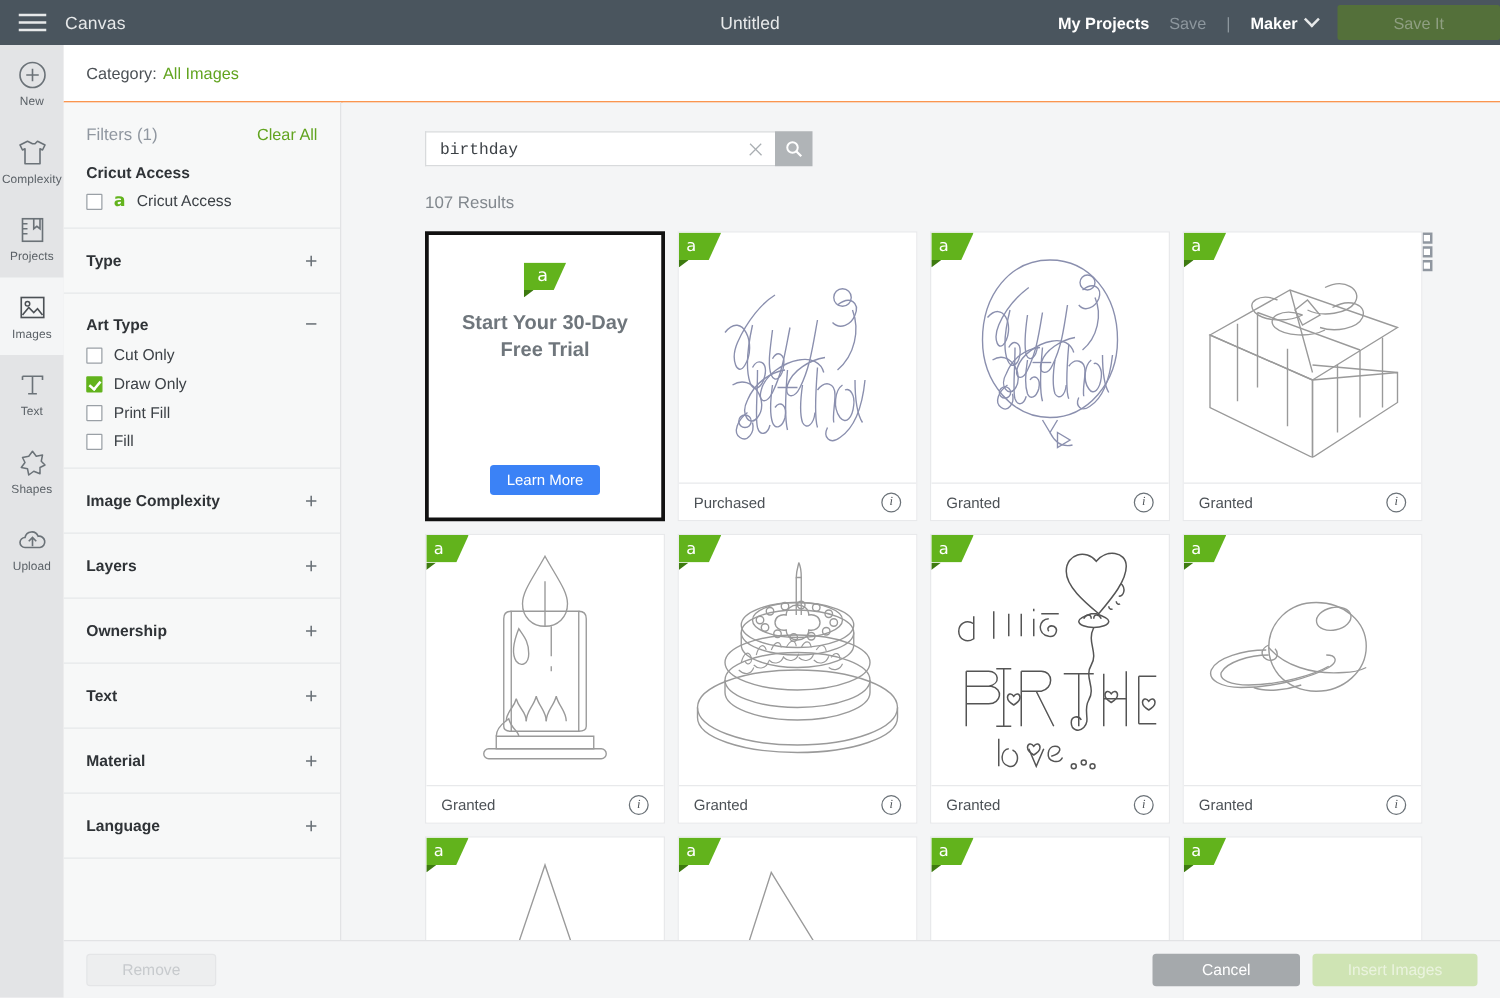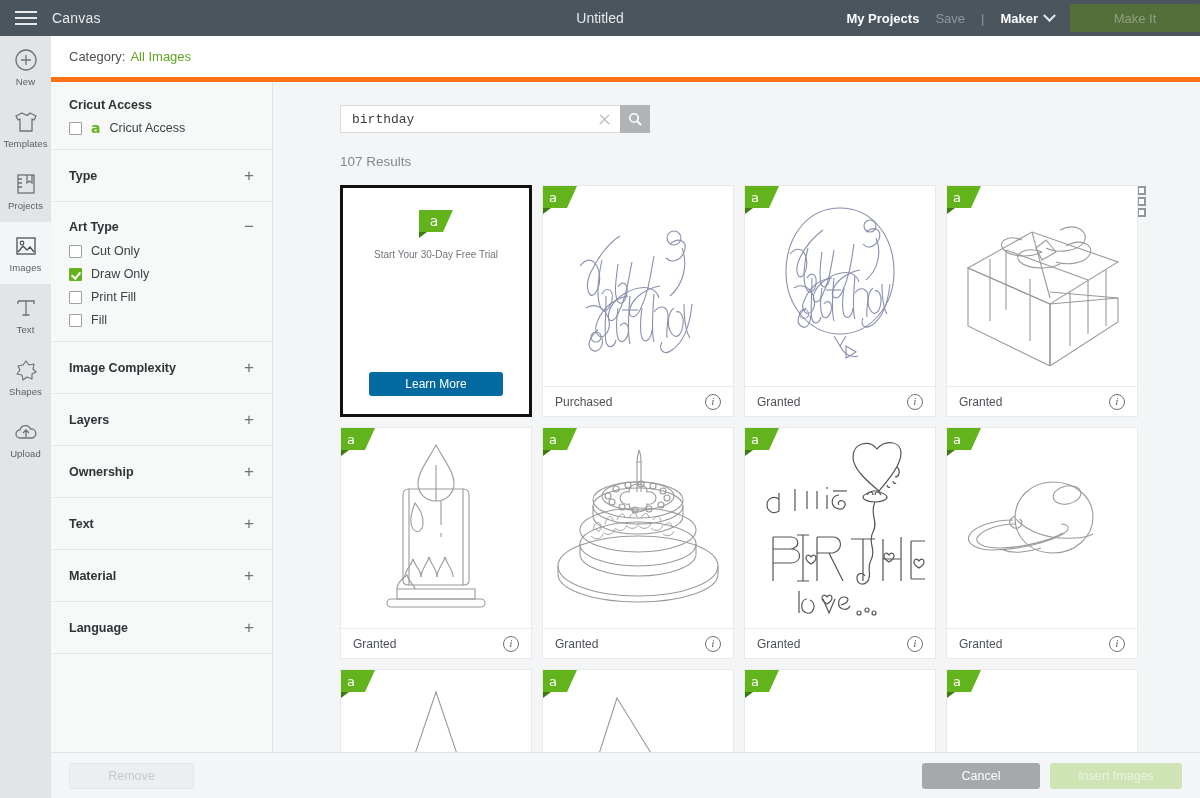--- a/index.html
+++ b/index.html
@@ -51,21 +51,21 @@
   .rail-item.active { background: #f4f5f6; }
   .rail-label { font-size: 9.5px; color: #5a6066; letter-spacing: .1px; }
   .rail-icon { width: 26px; height: 26px; display: flex; align-items: center;
     justify-content: center; }
   .rail-icon svg { display: block; }
 
   
   .catbar {
     position: absolute; top: 36px; left: 51px; width: 1149px; height: 46px;
     background: #fff; display: flex; align-items: center; padding-left: 18px;
-    border-bottom: 5px solid #f97316;
+    border-bottom: 1px solid #f97316;
   }
   .cat-label { font-size: 13px; color: #4c5156; }
   .cat-value { font-size: 13px; color: #62a420; margin-left: 5px; cursor: pointer; }
 
   
   .filters {
     position: absolute; top: 82px; left: 51px; width: 222px; height: 670px;
     background: #f7f8f8; border-right: 1px solid #e2e3e5; overflow: hidden;
   }
   .f-head { display: flex; align-items: center; justify-content: space-between;
@@ -173,36 +173,36 @@
   .promo-badge { width: 34px; height: 26px; position: relative; margin-bottom: 12px; }
   .promo-badge .flag {
     width: 34px; height: 22px; background: #62b31c;
     clip-path: polygon(0 0, 34px 0, 24px 22px, 0 22px);
     display: flex; align-items: center; justify-content: center;
   }
   .promo-badge .flag span { color: #fff; font-size: 14px;
     font-family: "DejaVu Sans", sans-serif; line-height: 1; margin-left: -4px; }
   .promo-badge .fold { position: absolute; left: 0; top: 22px; width: 8px; height: 6px;
     background: #3d7a0f; clip-path: polygon(0 0, 8px 0, 0 6px); }
-  .promo-title { font-size: 10px; color: #6f767c; line-height: 1.35; }
+  .promo-title { font-size: 16px; color: #6f767c; line-height: 1.35; font-weight: bold; }
   .promo-sub { font-size: 11.5px; color: #3c4146; line-height: 1.45; margin-top: 20px; }
   .promo-btn {
-    margin-top: auto; width: 134px; height: 24px; background: #0369a1; color: #fff;
+    margin-top: auto; width: 88px; height: 24px; background: #3b82f6; color: #fff;
     font-size: 12px; display: flex; align-items: center; justify-content: center;
     border-radius: 3px; cursor: pointer;
   }
 
   
   .bottombar {
     position: absolute; left: 51px; top: 752px; width: 1149px; height: 46px;
     background: #f4f5f6; border-top: 1px solid #e2e3e5; display: flex;
     align-items: center; padding: 0 18px;
   }
   .btn-remove {
-    width: 125px; height: 26px; background: #edeeef; color: #c7cacd; font-size: 12.5px;
+    width: 104px; height: 26px; background: #edeeef; color: #c7cacd; font-size: 12.5px;
     display: flex; align-items: center; justify-content: center; border-radius: 3px;
     border: 1px solid #e4e5e7;
   }
   .bb-right { margin-left: auto; display: flex; gap: 10px; align-items: center; }
   .btn-cancel {
     width: 118px; height: 26px; background: #a5a9ac; color: #fff; font-size: 12.5px;
     display: flex; align-items: center; justify-content: center; border-radius: 3px;
     cursor: pointer;
   }
   .btn-insert {
@@ -224,41 +224,41 @@
   <div class="topbar-canvas">Canvas</div>
   <div class="topbar-title">Untitled</div>
   <div class="topbar-right">
     <div class="tb-myproj">My Projects</div>
     <div class="tb-save">Save</div>
     <div class="tb-sep">|</div>
     <div class="tb-maker">
       <span>Maker</span>
       <span class="chev"></span>
     </div>
-    <div class="makeit">Make It</div>
+    <div class="makeit">Save It</div>
   </div>
 </div>
 
 <div class="rail">
   <div class="rail-item">
     <div class="rail-icon">
       <svg width="24" height="24" viewBox="0 0 24 24">
           <circle cx="12" cy="12" r="10" fill="none" stroke="#6b7278" stroke-width="1.3"></circle>
           <path d="M12 7v10M7 12h10" stroke="#6b7278" stroke-width="1.3"></path>
         </svg>
     </div>
     <div class="rail-label">New</div>
   </div>
   <div class="rail-item">
     <div class="rail-icon">
       <svg width="26" height="22" viewBox="0 0 26 22">
           <path d="M9 2 3 5l2 4 2-1v12h12V8l2 1 2-4-6-3-2 2h-2z" fill="none" stroke="#6b7278" stroke-width="1.3" stroke-linejoin="round"></path>
         </svg>
     </div>
-    <div class="rail-label">Templates</div>
+    <div class="rail-label">Complexity</div>
   </div>
   <div class="rail-item">
     <div class="rail-icon">
       <svg width="24" height="24" viewBox="0 0 24 24">
           <rect x="4" y="3" width="16" height="18" fill="none" stroke="#6b7278" stroke-width="1.3"></rect>
           <path d="M4 7h4M4 11h4M4 15h4" stroke="#6b7278" stroke-width="1.3"></path>
           <path d="M13 3v8l2.5-2L18 11V3" fill="none" stroke="#6b7278" stroke-width="1.3"></path>
         </svg>
     </div>
     <div class="rail-label">Projects</div>
@@ -300,20 +300,24 @@
     <div class="rail-label">Upload</div>
   </div>
 </div>
 
 <div class="catbar">
   <span class="cat-label">Category:</span>
   <span class="cat-value">All Images</span>
 </div>
 
 <div class="filters">
+  <div class="f-head">
+    <div class="f-head-title">Filters (1)</div>
+    <div class="f-clear">Clear All</div>
+  </div>
 
   <div class="f-group">
     <div class="f-group-title">Cricut Access</div>
     <div class="f-row">
       <span class="cb"></span>
       <span class="badge-a-sm">a</span>
       <span class="f-row-label">Cricut Access</span>
     </div>
   </div>
 

